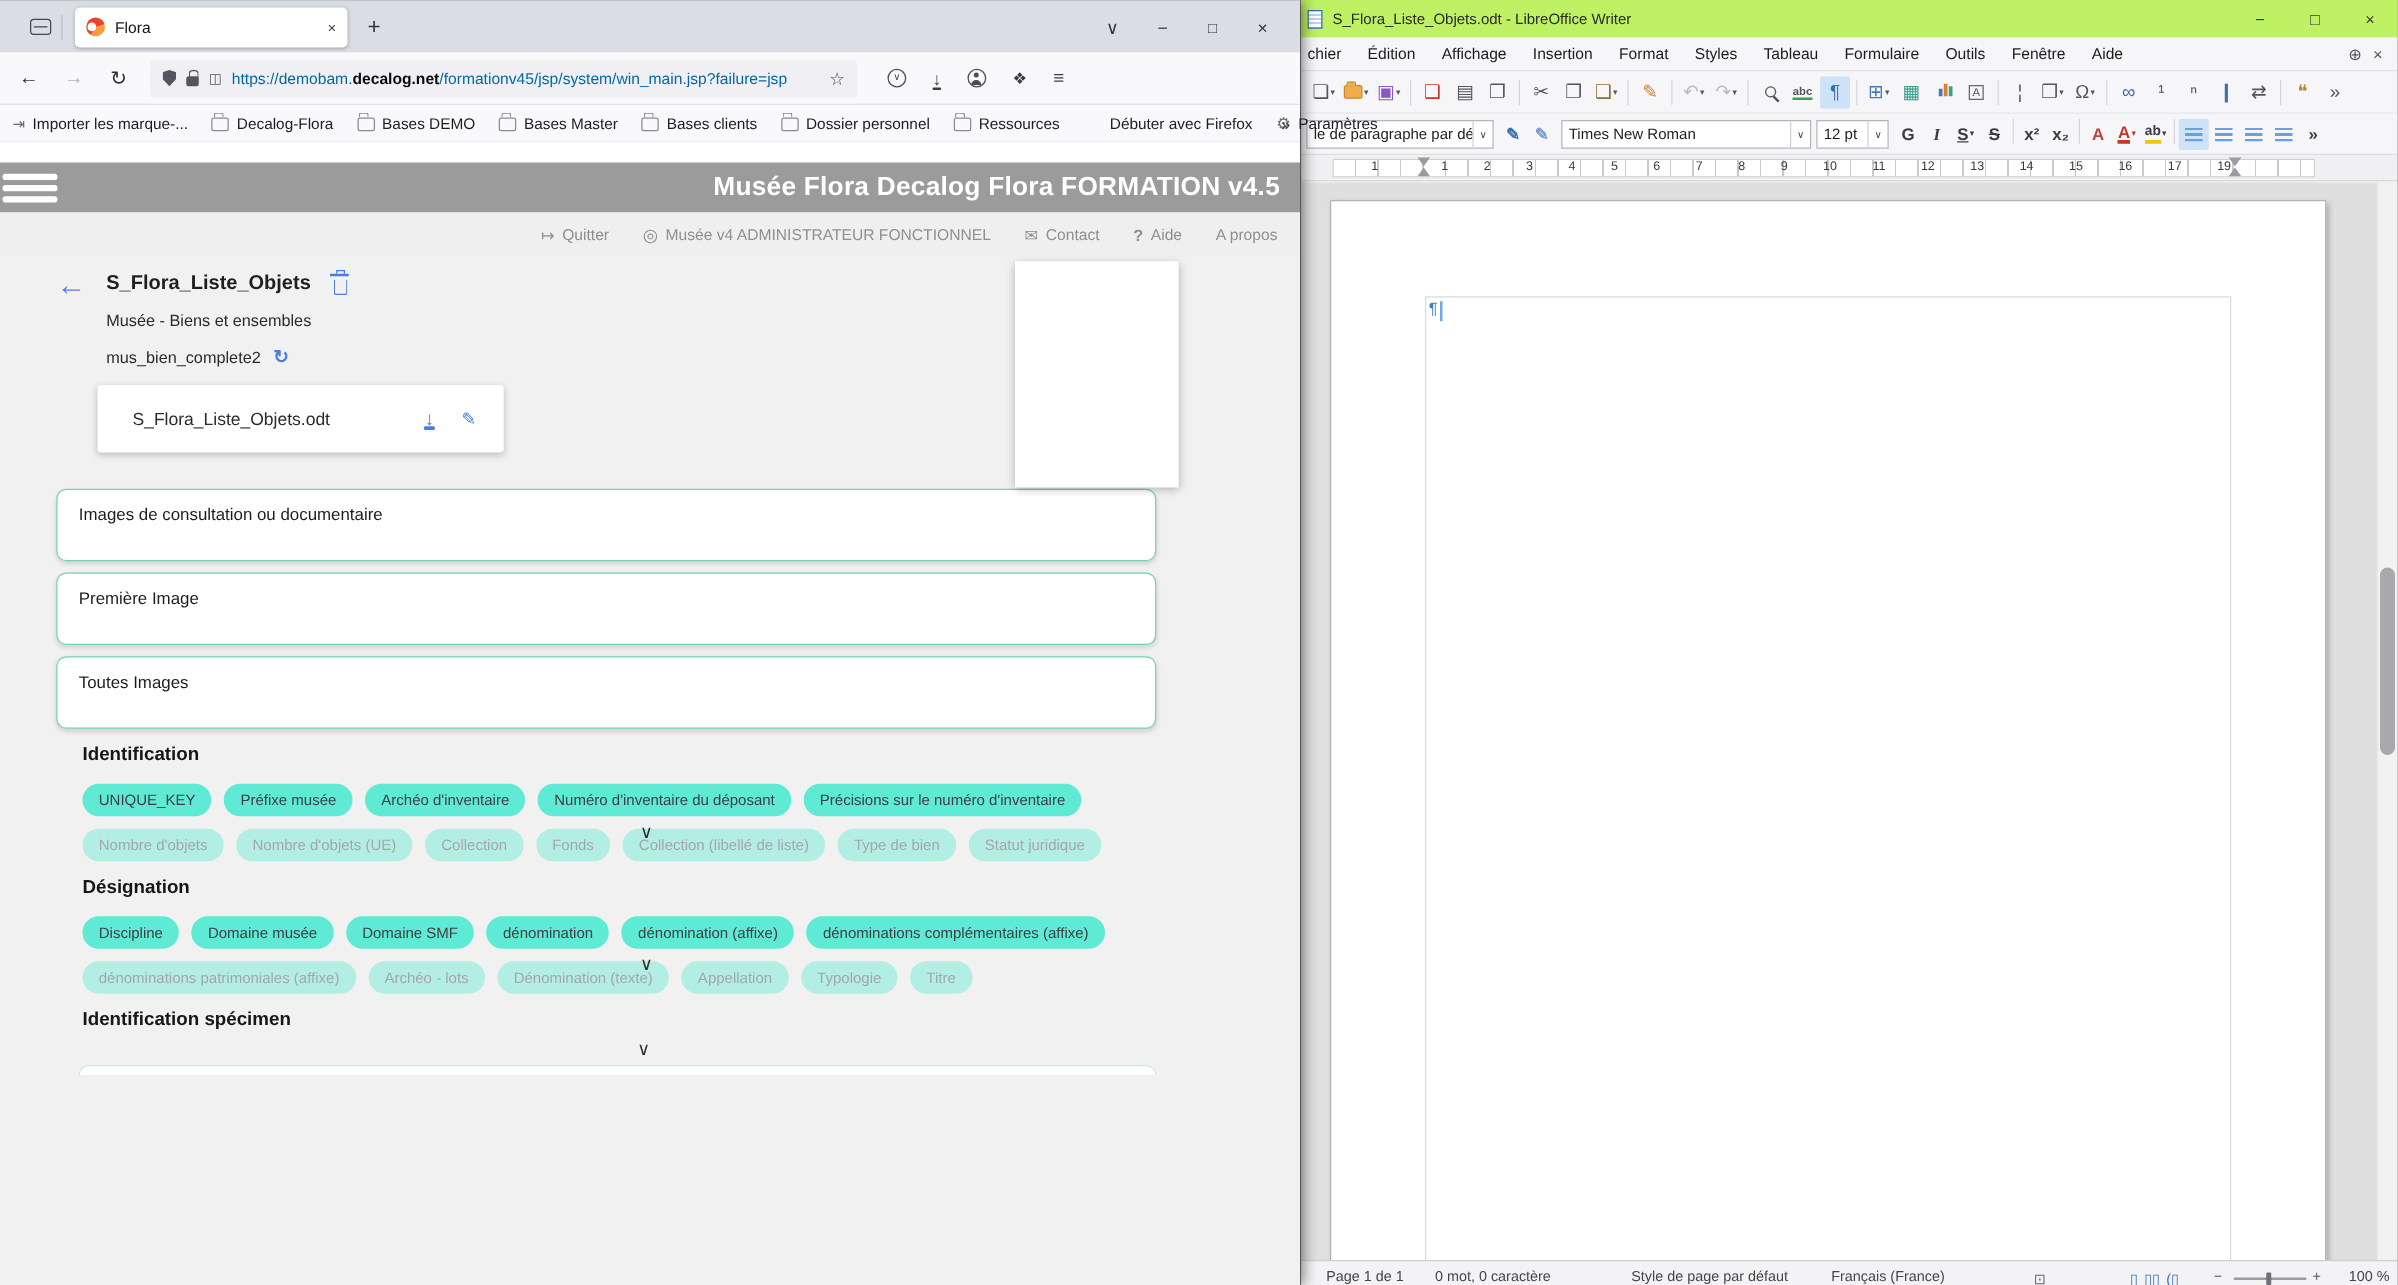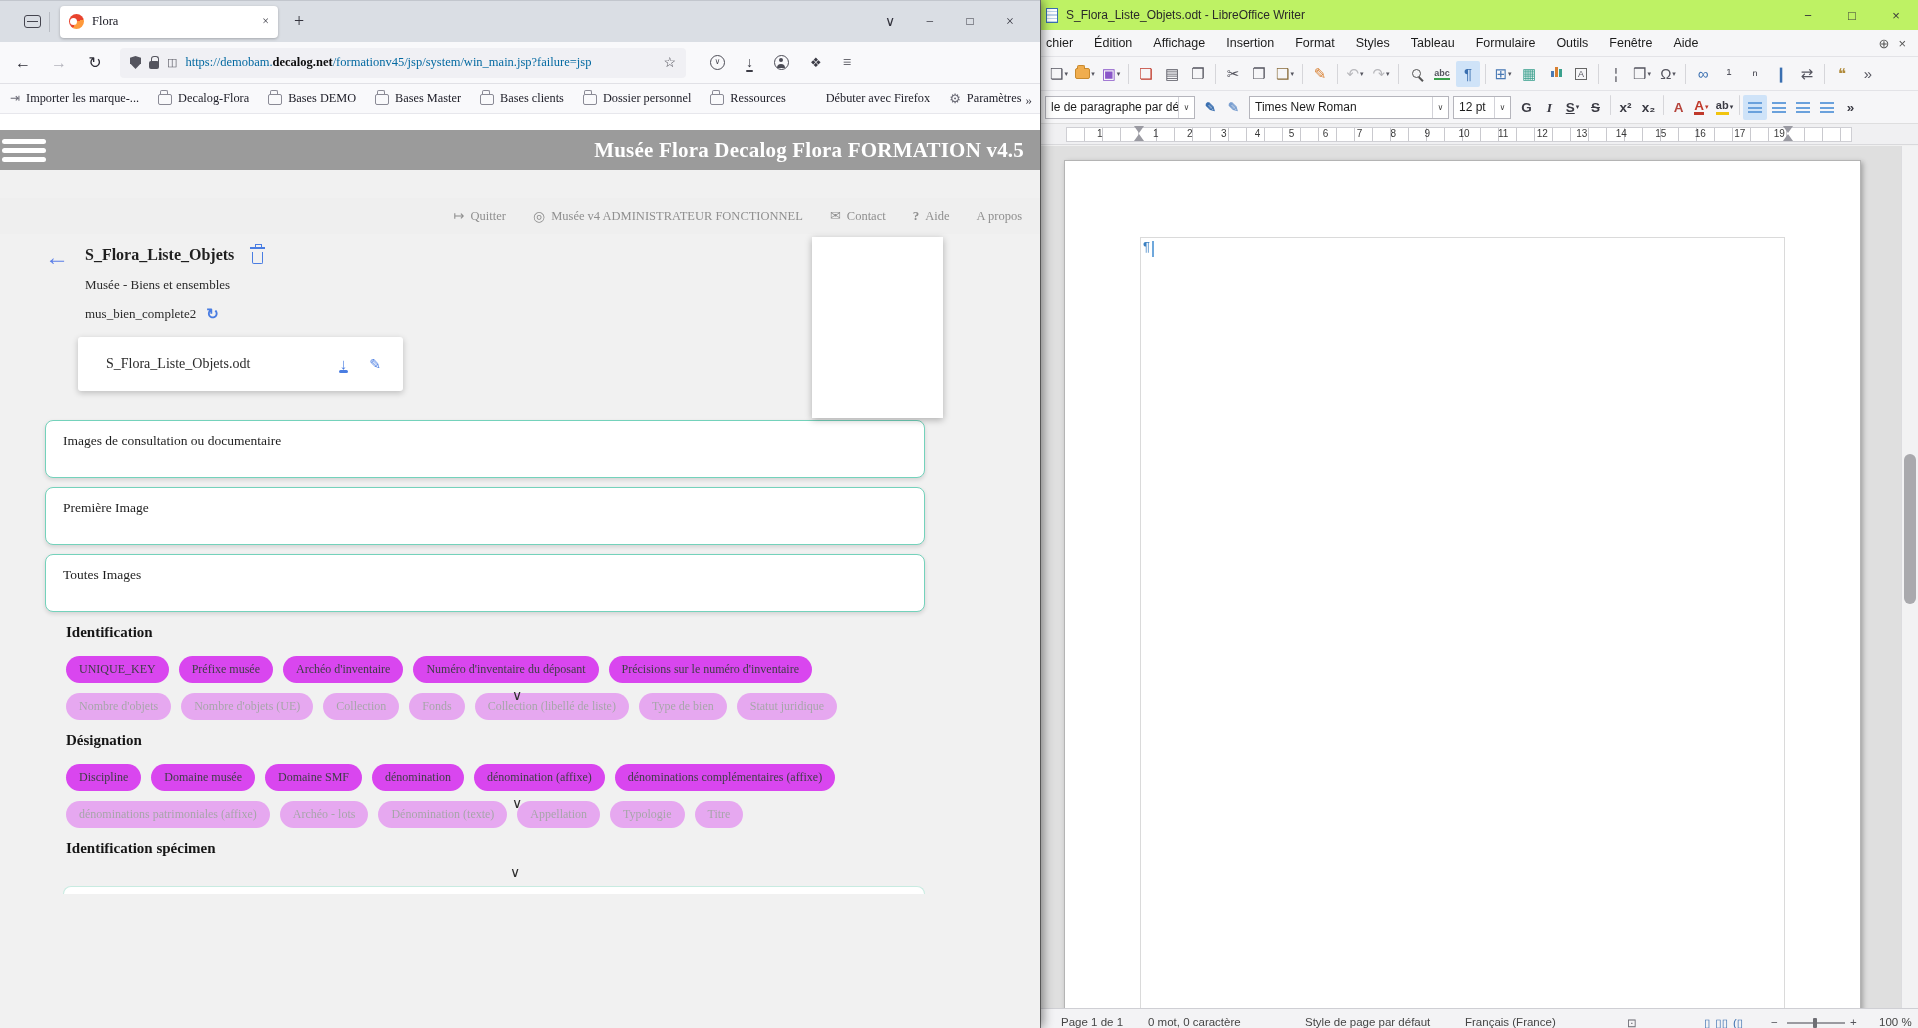--- a/index.html
+++ b/index.html
@@ -1,20 +1,20 @@
 <!DOCTYPE html>
 <html><head>
 <meta charset="utf-8">
 <style>
   * { margin:0; padding:0; box-sizing:border-box; }
   html,body { width:1918px; height:1028px; overflow:hidden; font-family:"Liberation Sans",sans-serif; background:#8f8f8f; }
   #screen { position:relative; width:1918px; height:1028px; }
 
   
-  #firefox-window { position:absolute; left:0; top:0; width:1040px; height:1028px; background:#f1f1f1; box-shadow:3px 0 10px rgba(0,0,0,.45); z-index:2;font-family:Liberation Serif, serif; }
+  #firefox-window { position:absolute; left:0; top:0; width:1040px; height:1028px; background:#f1f1f1; box-shadow:3px 0 10px rgba(0,0,0,.45); z-index:2; }
   .fx-topbar { height:42px; background:#dadee4; border-top:1px solid #c2c6cd; display:flex; align-items:center; padding:0 10px; }
   .css-fxview { width:17px; height:13px; border:1.6px solid #45454f; border-radius:3px; margin:0 8px 0 14px; }
   .css-fxview::before { content:""; display:block; margin:2px 2px 0 2px; height:3px; border-bottom:1.6px solid #45454f; }
   .fx-sep { width:1px; height:20px; background:#b9bdc4; margin-right:10px; }
   .fx-tab { width:218px; height:32px; background:#fff; border-radius:4px; box-shadow:0 1px 3px rgba(0,0,0,.25); display:flex; align-items:center; padding:0 9px; gap:8px; }
   .css-flora-logo { position:relative; width:15px; height:15px; border-radius:50%; background:conic-gradient(from 210deg,#e8432e 0 62%,#ff9a3c 62% 100%); flex:none; }
   .css-flora-logo::after { content:""; position:absolute; width:7px; height:7px; border-radius:50%; background:#fff; top:4px; left:1px; }
   .fx-tab .tab-title { font-size:12.5px; color:#15151f; flex:1; }
   .fx-tab .tab-close { color:#3e3e48; font-size:12px; }
   .fx-newtab { font-size:18px; color:#33333d; margin-left:16px; }
@@ -51,21 +51,21 @@
   .i-firefox { width:15px; height:15px; border-radius:50%; background:radial-gradient(circle at 35% 38%,#ffe066 0 22%,#ff9a3c 48%,#e24b3c 78%,#b families 0); }
   .i-gear::before { content:"⚙"; font-size:13px; }
   .bm-overflow { margin-left:2px; font-size:13px; color:#3c3c46; }
 
   
   .flora-gap { height:16px; background:#ffffff; }
   .flora-header { height:40px; background:#9b9b9b; display:flex; align-items:center; }
   .hamburger { display:flex; flex-direction:column; gap:4px; padding-left:2px; }
   .hamburger div { width:44px; height:5px; background:#fff; border-radius:3px; }
   .flora-title { margin-left:auto; padding-right:16px; color:#fff; font-weight:bold; font-size:21px; letter-spacing:.2px; }
-  .flora-utility { height:36px; background:#efefef; display:flex; justify-content:flex-end; align-items:center; gap:27px; padding-right:18px; color:#8f8f8f; font-size:12.5px;margin-top:28px; }
+  .flora-utility { height:36px; background:#efefef; display:flex; justify-content:flex-end; align-items:center; gap:27px; padding-right:18px; color:#8f8f8f; font-size:12.5px; }
   .util-item { display:flex; align-items:center; gap:6px; }
   .u-ico { color:#8f8f8f; }
   .i-exit::before { content:"↦"; font-size:13px; }
   .i-person::before { content:"◎"; font-size:14px; }
   .i-mail::before { content:"✉"; font-size:13px; }
   .i-question::before { content:"?"; font-weight:bold; font-size:13px; }
   .flora-body { position:relative; background:#f1f1f1; height:716px; }
   .white-panel { position:absolute; left:812px; top:3px; width:131px; height:181px; background:#fff; box-shadow:0 2px 7px rgba(0,0,0,.28); }
   .flora-content { padding-left:45px; width:940px; }
   .page-head { display:flex; align-items:flex-start; gap:16px; padding-top:12px; }
@@ -88,21 +88,21 @@
   .flora-tab { display:flex; align-items:center; gap:5px; }
   .tabs-underline { position:absolute; left:0; right:0; bottom:0; height:2px; background:#3c63d8; }
   .tabs-active-underline { position:absolute; left:0; bottom:-1px; width:210px; height:4px; background:#3c63d8; border-radius:2px; }
   .css-lock-blue { position:relative; width:10px; height:8px; background:#4a7de2; border-radius:2px; margin-top:-4px; }
   .css-lock-blue::before { content:""; position:absolute; top:-5px; left:1.6px; width:6px; height:6px; border:1.8px solid #4a7de2; border-bottom:none; border-radius:3px 3px 0 0; }
   .image-boxes { margin-top:29px; }
   .image-box { width:880px; height:58px; background:#fff; border:1px solid #74d2bb; border-radius:8px; box-shadow:0 2px 4px rgba(0,0,0,.13); padding:12px 0 0 17px; font-size:13.5px; color:#1d1d1d; margin-bottom:9px; }
   .section-title { padding-left:21px; margin-top:12px; font-size:15px; font-weight:bold; color:#161616; }
   .chip-row { position:relative; display:flex; flex-wrap:nowrap; gap:10px; padding-left:21px; margin-top:15px; width:940px; }
   .chip-row.more { margin-top:10px; opacity:.42; }
-  .chip { background:#d946ef; border-radius:14px; padding:6px 13px; font-size:12px; color:#3e3e46; white-space:nowrap; }
+  .chip { background:#5eead4; border-radius:14px; padding:6px 13px; font-size:12px; color:#3e3e46; white-space:nowrap; }
   .row-wrap { position:relative; }
   .expander { position:absolute; left:467px; top:-6px; font-size:14px; color:#2e2e2e; z-index:3; }
   .bottom-expander { width:940px; text-align:center; margin-top:7px; font-size:14px; color:#2e2e2e; }
   .next-box-edge { margin-left:18px; margin-top:5px; width:862px; height:8px; border:1px solid #c8ebe1; border-bottom:none; border-radius:8px 8px 0 0; background:#fff; }
 
   
   #writer-window { position:absolute; left:1040px; top:0; width:878px; height:1028px; background:#f0f0f0; border-left:1px solid #7d7d7d; }
   .w-titlebar { height:30px; background:#bef264; display:flex; align-items:center; padding-left:5px; font-size:12px; color:#2a2a2a; }
   .css-docicon { width:12px; height:15px; background:repeating-linear-gradient(to bottom,#fff 0 2px,#bcd3ea 2px 3.5px); border:1.4px solid #3a6fb0; margin-right:8px; }
   .w-ctl { width:44px; text-align:center; color:#3a3a3a; font-size:13px; }

